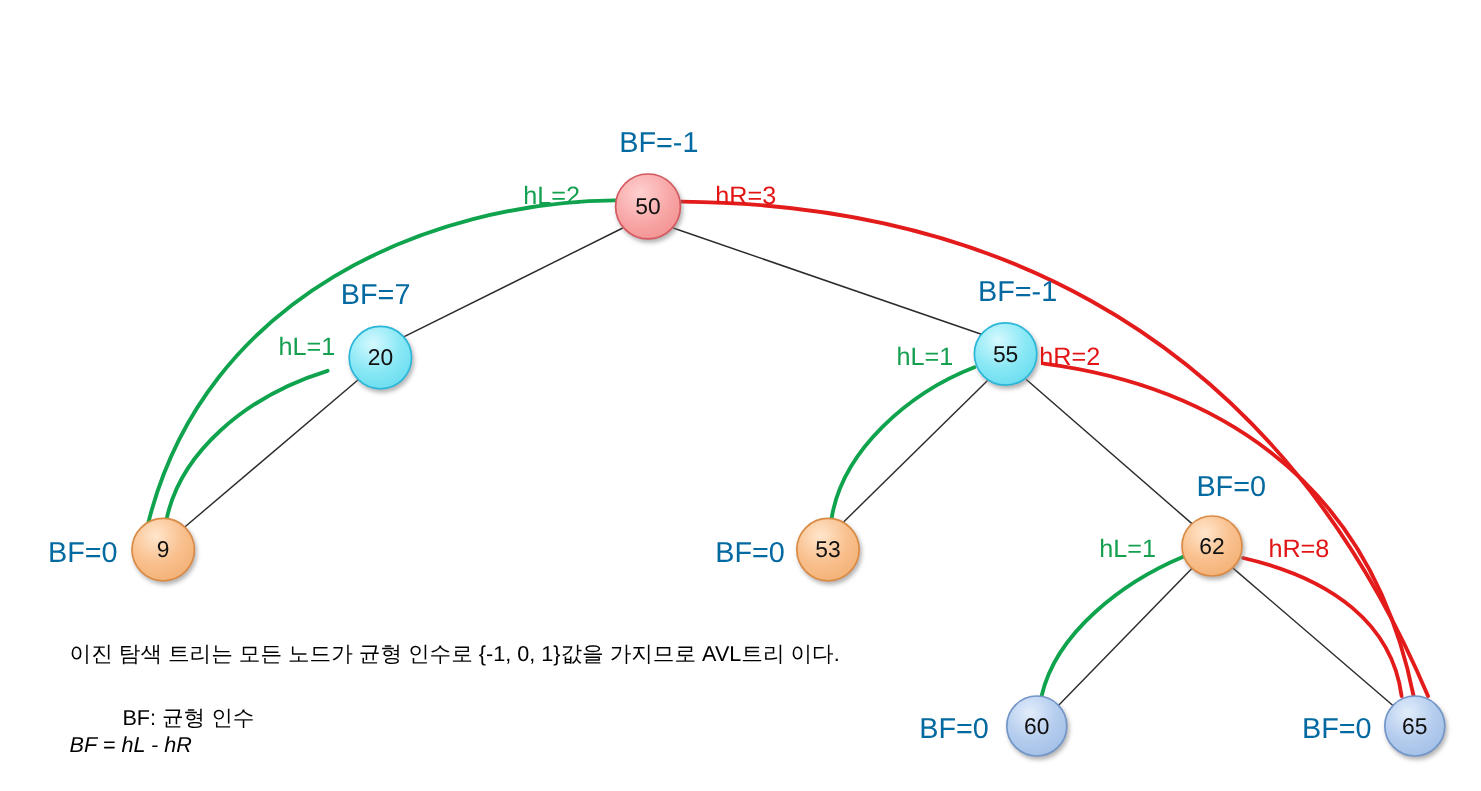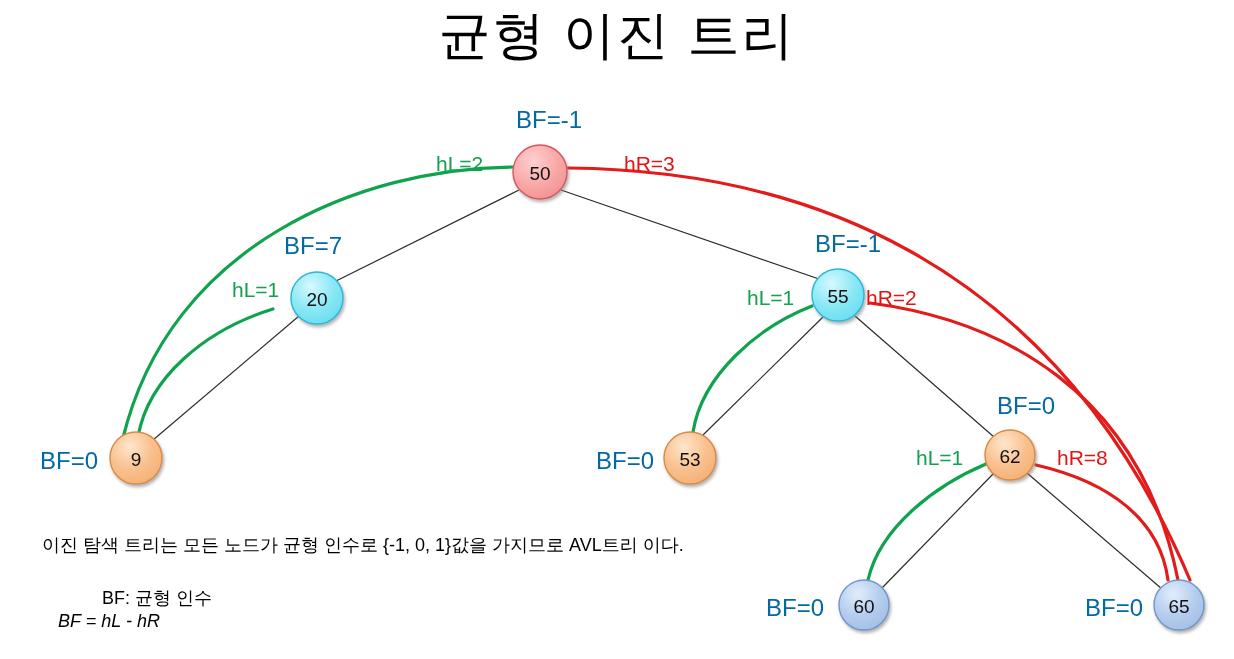--- a/index.html
+++ b/index.html
@@ -65,21 +65,20 @@
     font-size: 18px;
     color: #000000;
     white-space: nowrap;
   }
 </style>
 </head>
 <body>
 
 <div id="stage">
 
-  <div id="title">균형 이진 트리</div>
 
   <svg class="layer" id="graph-layer" viewBox="0 0 1234 659">
     <defs>
       <radialGradient id="grad-root" cx="38%" cy="30%" r="78%">
         <stop offset="0%" stop-color="#ffd0d0"></stop>
         <stop offset="60%" stop-color="#f8a6a6"></stop>
         <stop offset="100%" stop-color="#f29191"></stop>
       </radialGradient>
       <radialGradient id="grad-cyan" cx="38%" cy="28%" r="80%">
         <stop offset="0%" stop-color="#d6f9ff"></stop>
@@ -163,23 +162,23 @@
       <div class="bf-label" style="left: 596px; top: 447px;">BF=0</div>
       <div class="bf-label" style="left: 997px; top: 392px;">BF=0</div>
       <div class="bf-label" style="left: 766px; top: 594px;">BF=0</div>
       <div class="bf-label" style="left: 1085px; top: 594px;">BF=0</div>
     </div>
   <div id="arc-labels">
       <div class="arc-label left" style="left: 436px; top: 152px;">hL=2</div>
       <div class="arc-label left" style="left: 232px; top: 278px;">hL=1</div>
       <div class="arc-label left" style="left: 747px; top: 286px;">hL=1</div>
       <div class="arc-label left" style="left: 916px; top: 446px;">hL=1</div>
-      <div class="arc-label right" style="left: 624px; top: 152px;">hR=3</div>
+      <div class="arc-label right" style="left: 596px; top: 152px;">hR=3</div>
       <div class="arc-label right" style="left: 866px; top: 286px;">hR=2</div>
       <div class="arc-label right" style="left: 1057px; top: 446px;">hR=8</div>
     </div>
 
-  <div class="caption" style="left:42px; top:533px;">이진 탐색 트리는 모든 노드가 균형 인수로 {-1, 0, 1}값을 가지므로 AVL트리 이다.</div>
+  <div class="caption" style="left:58px; top:533px;">이진 탐색 트리는 모든 노드가 균형 인수로 {-1, 0, 1}값을 가지므로 AVL트리 이다.</div>
 
   <div class="legend-line" style="left:58px; top:586px;margin-left:44px;">BF: 균형 인수</div>
   <div class="legend-line" style="left:58px; top:611px;font-style:italic;">BF = hL - hR</div>
 
 </div>
 
 </body></html>

